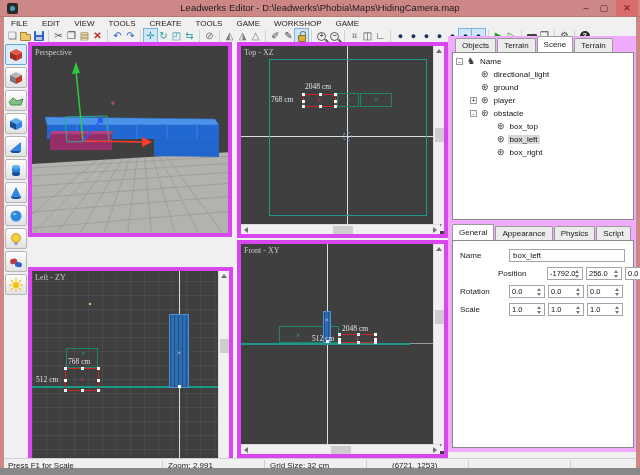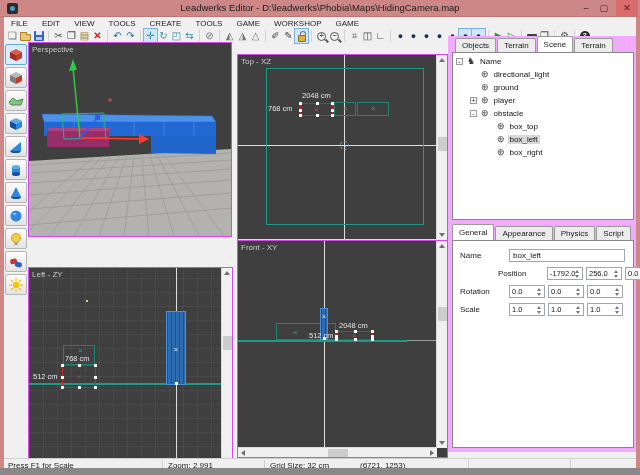--- a/index.html
+++ b/index.html
@@ -41,21 +41,21 @@
   .i-zoom::after{content:"";position:absolute;width:4px;height:1.5px;background:#555;transform:rotate(45deg);right:-4px;bottom:-2px;}
   .i-zoom b{font-size:7px;color:#555;font-weight:bold;line-height:6px;}
   .i-cam{width:10px;height:7px;background:#3f3f3f;border-radius:1px;position:relative;margin-top:3px;}
   .i-cam::before{content:"";position:absolute;width:3px;height:3px;border-radius:50%;background:#9fb6c8;left:3px;top:2px;}
   .i-help{width:10px;height:10px;border-radius:50%;background:#2c2c2c;color:#fff;font-size:7px;font-weight:bold;display:flex;align-items:center;justify-content:center;}
   
   .sidebar{position:absolute;left:4px;top:42px;width:24px;height:416px;background:#f0f0f0;padding-top:2px;}
   .sbtool{width:22px;height:21px;margin:0 0 2px 1px;background:linear-gradient(#fdfdfd,#e2e2e2);border:1px solid #b5b5b5;border-radius:2px;display:flex;align-items:center;justify-content:center;}
   .sbtool.sel{border:1px solid #64a8dc;background:#d9ecfb;}
   
-  .vp{position:absolute;background:#3f3f3f;border:1px solid #d946ef;overflow:hidden;}
+  .vp{position:absolute;background:#3f3f3f;border:4px solid #d946ef;overflow:hidden;font-family:Liberation Serif, serif;}
   .vp-label{position:absolute;left:3px;top:2px;font-size:8px;color:#c9c9c9;z-index:6;}
   .dim-label{position:absolute;font-size:7.5px;color:#e2e2e2;z-index:6;white-space:nowrap;}
   .axis-v{position:absolute;top:0;width:1px;height:100%;background:#dedede;}
   .axis-h{position:absolute;left:0;height:1px;width:100%;background:#dedede;}
   .ground-line{position:absolute;left:0;height:2px;background:#1d9a85;}
   .teal-rect{position:absolute;border:1px solid #1d8470;}
   .teal-big{position:absolute;border:1px solid #1d9a85;}
   .red-rect{position:absolute;border:1px solid #cc2525;}
   .handles i{position:absolute;width:3px;height:3px;background:#fff;}
   .h-nw{left:-2px;top:-2px}.h-n{left:calc(50% - 1px);top:-2px}.h-ne{right:-2px;top:-2px}
@@ -334,21 +334,21 @@
       <polygon points="44,16 40,28 48,27" fill="#2ecc40"></polygon>
       <line x1="51" y1="95" x2="112" y2="96" stroke="#ff3b30" stroke-width="1.5"></line>
       <polygon points="120,96 110,91 110,101" fill="#ff3b30"></polygon>
       <line x1="51" y1="95" x2="68" y2="75" stroke="#2d5bff" stroke-width="1.5"></line>
       <rect x="66" y="72" width="5" height="5" fill="#2d5bff"></rect>
       <line x1="79" y1="57" x2="83" y2="57" stroke="#cc5555" stroke-width="1"></line>
       <line x1="81" y1="55" x2="81" y2="59" stroke="#cc5555" stroke-width="1"></line>
     </svg>
   </div>
 
-  <div class="vp" style="left:237px;top:54px;width:211px;height:196px;">
+  <div class="vp" style="left:237px;top:42px;width:211px;height:196px;">
     <div class="vp-label">Top - XZ</div>
     <div style="position:absolute;left:0;top:0;width:199px;height:185px;overflow:hidden;">
       <div class="axis-v" style="left:106px;"></div>
       <div class="axis-h" style="top:90px;"></div>
       <div class="teal-big" style="left:28px;top:13px;width:158px;height:157px;"></div>
       <div class="teal-rect" style="left:96px;top:47px;width:22px;height:14px;">
         <span class="xmark xm-teal" style="left:8px;top:2px;">×</span>
       </div>
       <div class="teal-rect" style="left:119px;top:47px;width:32px;height:14px;">
         <span class="xmark xm-teal" style="left:13px;top:2px;">×</span>
@@ -594,18 +594,18 @@
     </div>
   </div>
 
   <div class="statusbar">
     <span class="scell" style="left:4px;">Press F1 for Scale</span>
     <span class="ssep" style="left:158px;"></span>
     <span class="scell" style="left:164px;">Zoom: 2.991</span>
     <span class="ssep" style="left:260px;"></span>
     <span class="scell" style="left:266px;">Grid Size: 32 cm</span>
     <span class="ssep" style="left:362px;"></span>
-    <span class="scell" style="left:356px;">(6721, 1253)</span>
+    <span class="scell" style="left:388px;">(6721, 1253)</span>
     <span class="ssep" style="left:464px;"></span>
     <span class="ssep" style="left:566px;"></span>
   </div>
 
 </div>
 
 </body></html>

